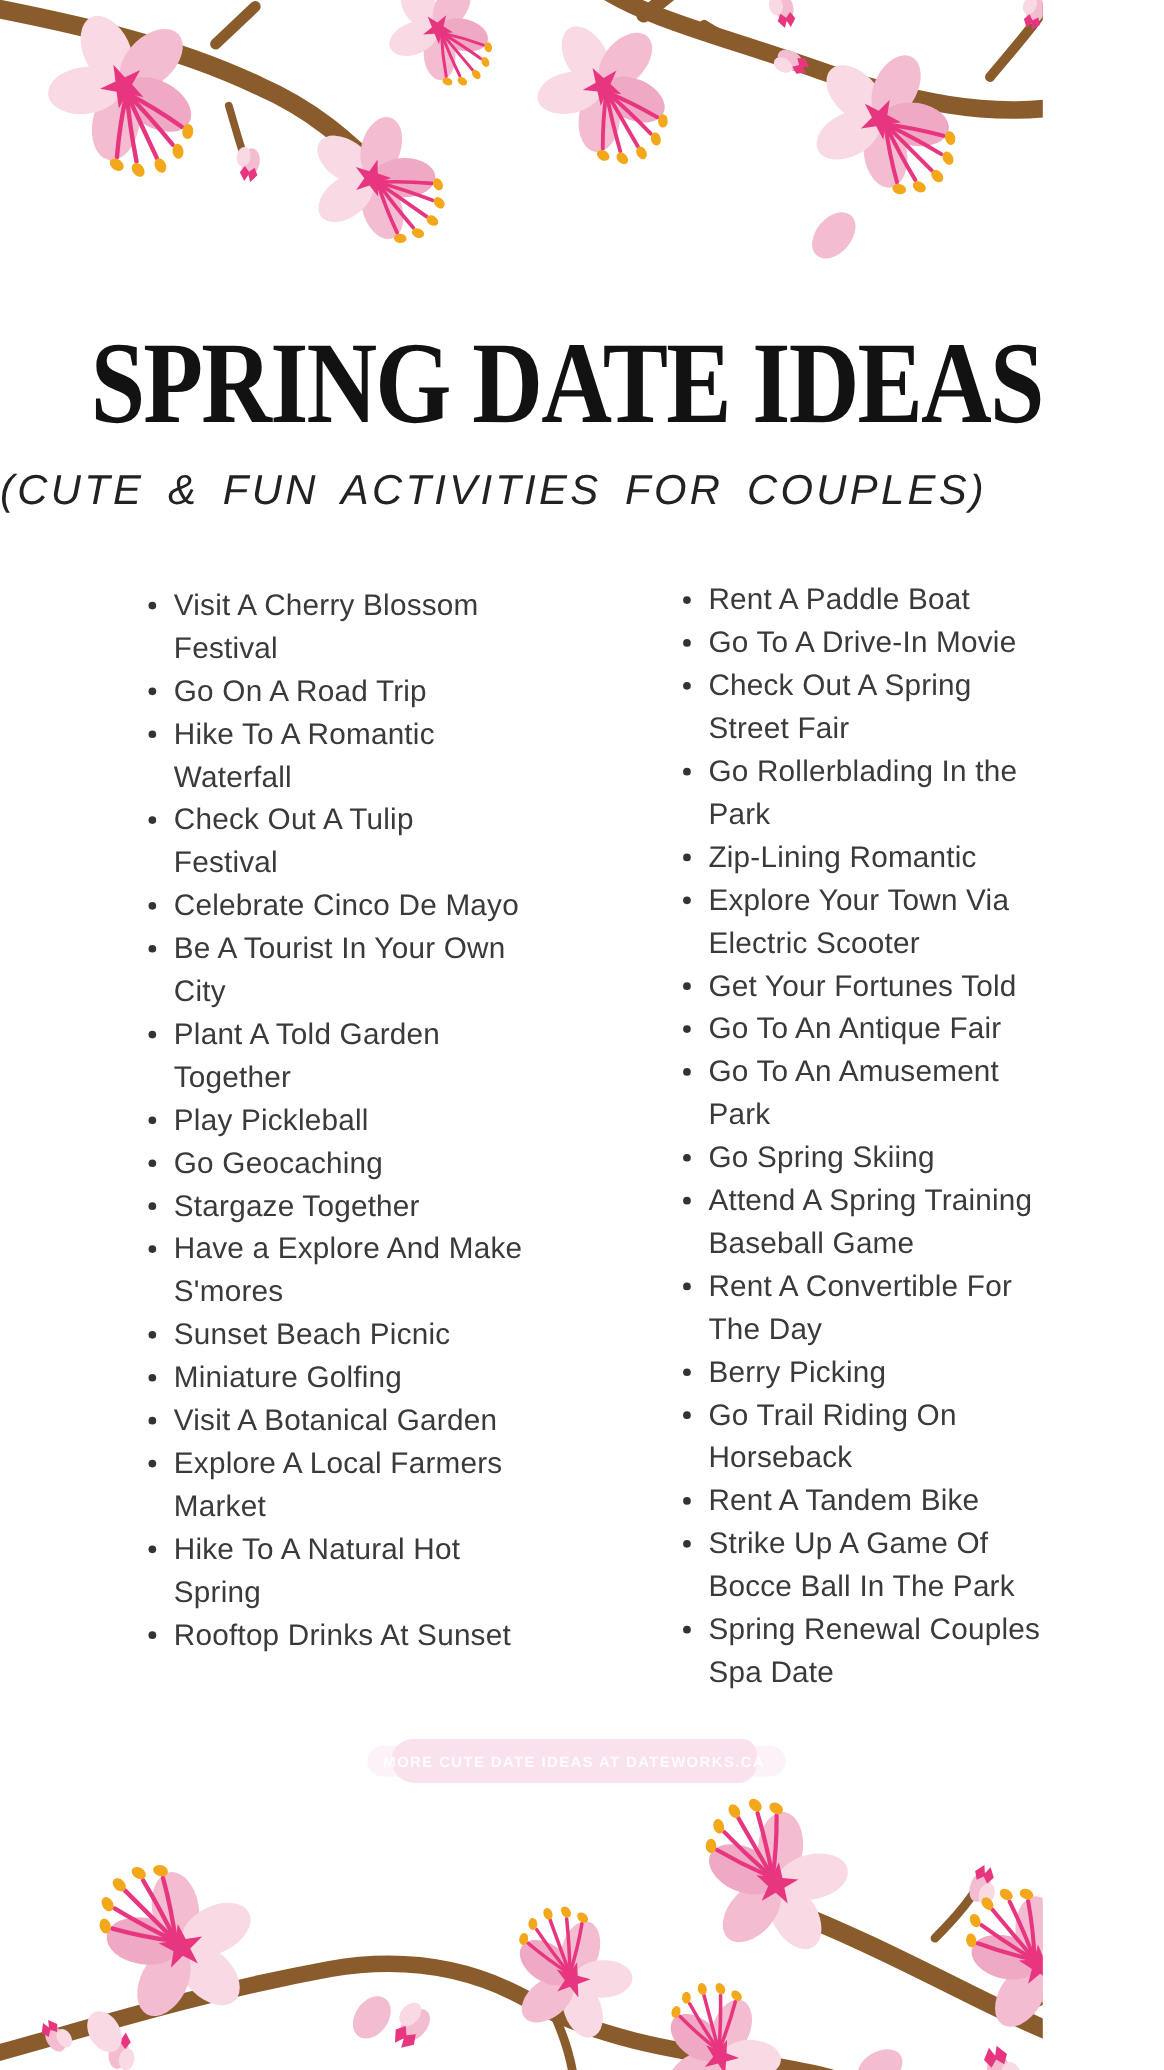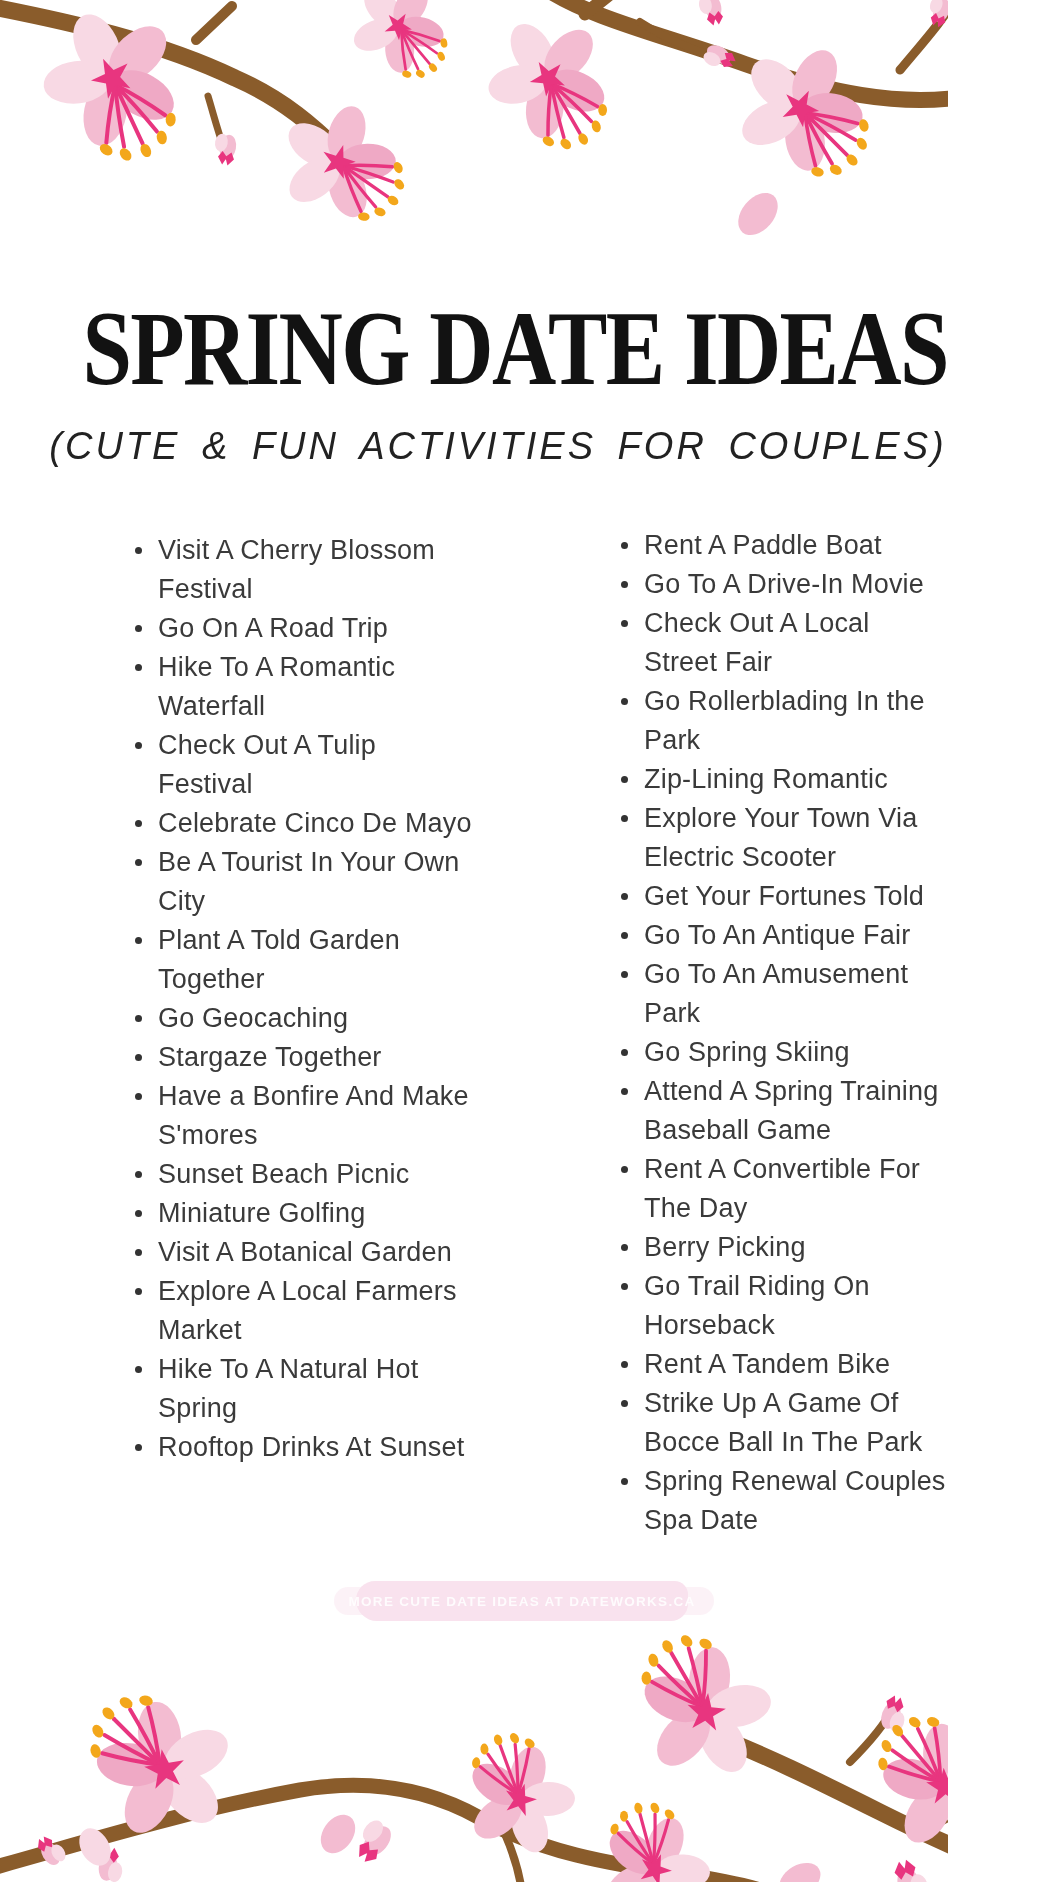--- a/index.html
+++ b/index.html
@@ -33,23 +33,23 @@
   .branch{stroke:var(--branch_brown);fill:none;stroke-linecap:round;}
   .title{
     position:absolute;top:296px;left:0;width:100%;
     text-align:center;line-height:106px;font-size:106px;
     font-family:"Liberation Serif",serif;font-weight:700;
     color:var(--title_color);white-space:nowrap;
   }
   .title .squeeze{display:inline-block;transform:scaleX(0.84);transform-origin:50% 50%;letter-spacing:-2px;}
   .subtitle{
     position:absolute;top:424px;left:0;width:100%;
-    text-align:center;line-height:44px;font-size:38px;
+    line-height:44px;font-size:38px;
     font-style:italic;letter-spacing:3px;word-spacing:8px;
-    color:var(--subtitle_color);white-space:nowrap;margin-left:24px;
+    color:var(--subtitle_color);white-space:nowrap;
   }
   .columns{position:absolute;top:521px;left:0;width:100%;}
   ul.idea-list{
     list-style:none;margin:10px;padding:0;
     font-size:27px;line-height:39px;color:var(--text_color);
     letter-spacing:0.2px;
   }
   ul.idea-list li{
     position:relative;padding-left:26px;margin:0;
     white-space:pre-line;
@@ -169,37 +169,38 @@
         <li>Go On A Road Trip</li>
         <li>Hike To A Romantic
 Waterfall</li>
         <li>Check Out A Tulip
 Festival</li>
         <li>Celebrate Cinco De Mayo</li>
         <li>Be A Tourist In Your Own
 City</li>
         <li>Plant A Told Garden
 Together</li>
+        <li>Play Pickleball</li>
         <li>Go Geocaching</li>
         <li>Stargaze Together</li>
-        <li>Have a Bonfire And Make
+        <li>Have a Explore And Make
 S'mores</li>
         <li>Sunset Beach Picnic</li>
         <li>Miniature Golfing</li>
         <li>Visit A Botanical Garden</li>
         <li>Explore A Local Farmers
 Market</li>
         <li>Hike To A Natural Hot
 Spring</li>
         <li>Rooftop Drinks At Sunset</li>
       </ul>
     <ul class="idea-list col-right">
         <li>Rent A Paddle Boat</li>
         <li>Go To A Drive-In Movie</li>
-        <li>Check Out A Local
+        <li>Check Out A Spring
 Street Fair</li>
         <li>Go Rollerblading In the
 Park</li>
         <li>Zip-Lining Romantic</li>
         <li>Explore Your Town Via
 Electric Scooter</li>
         <li>Get Your Fortunes Told</li>
         <li>Go To An Antique Fair</li>
         <li>Go To An Amusement
 Park</li>

